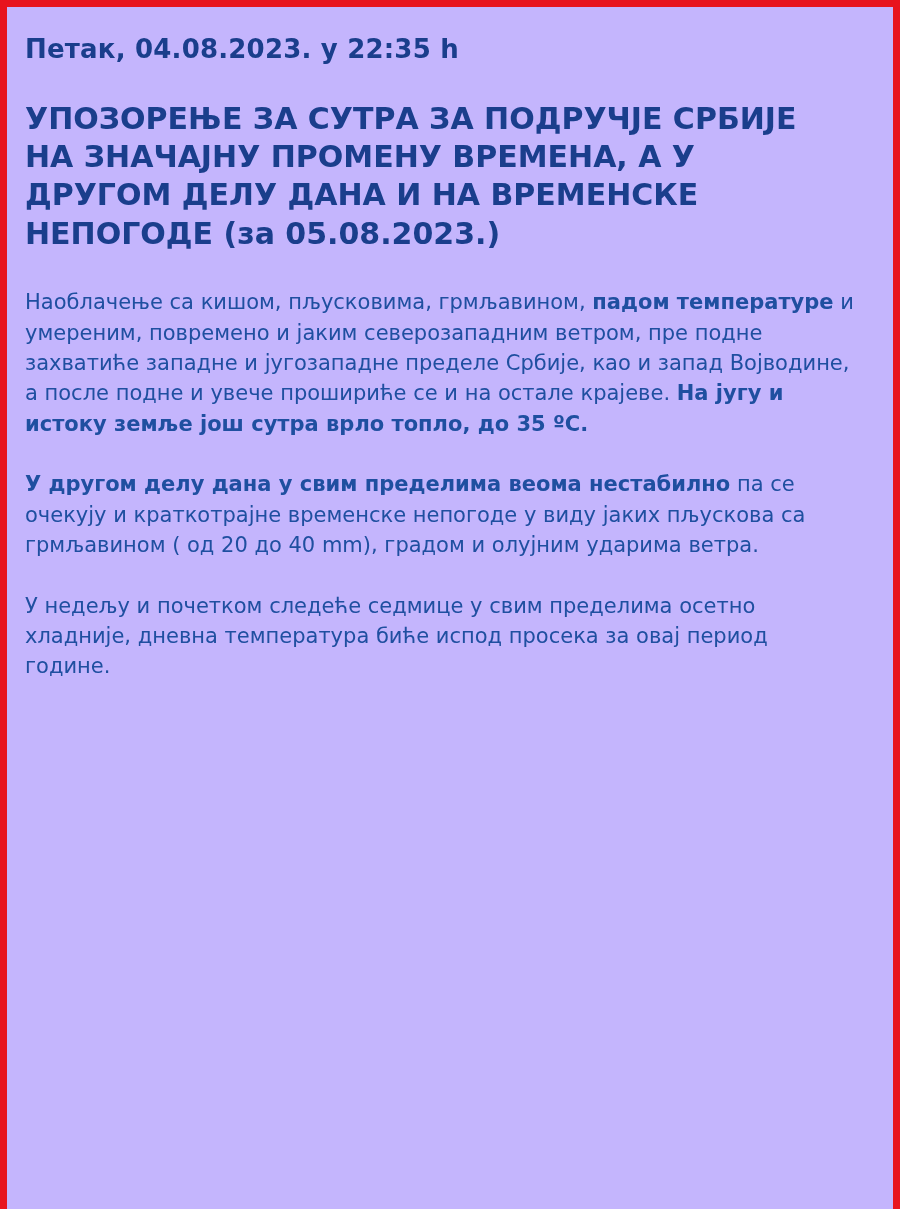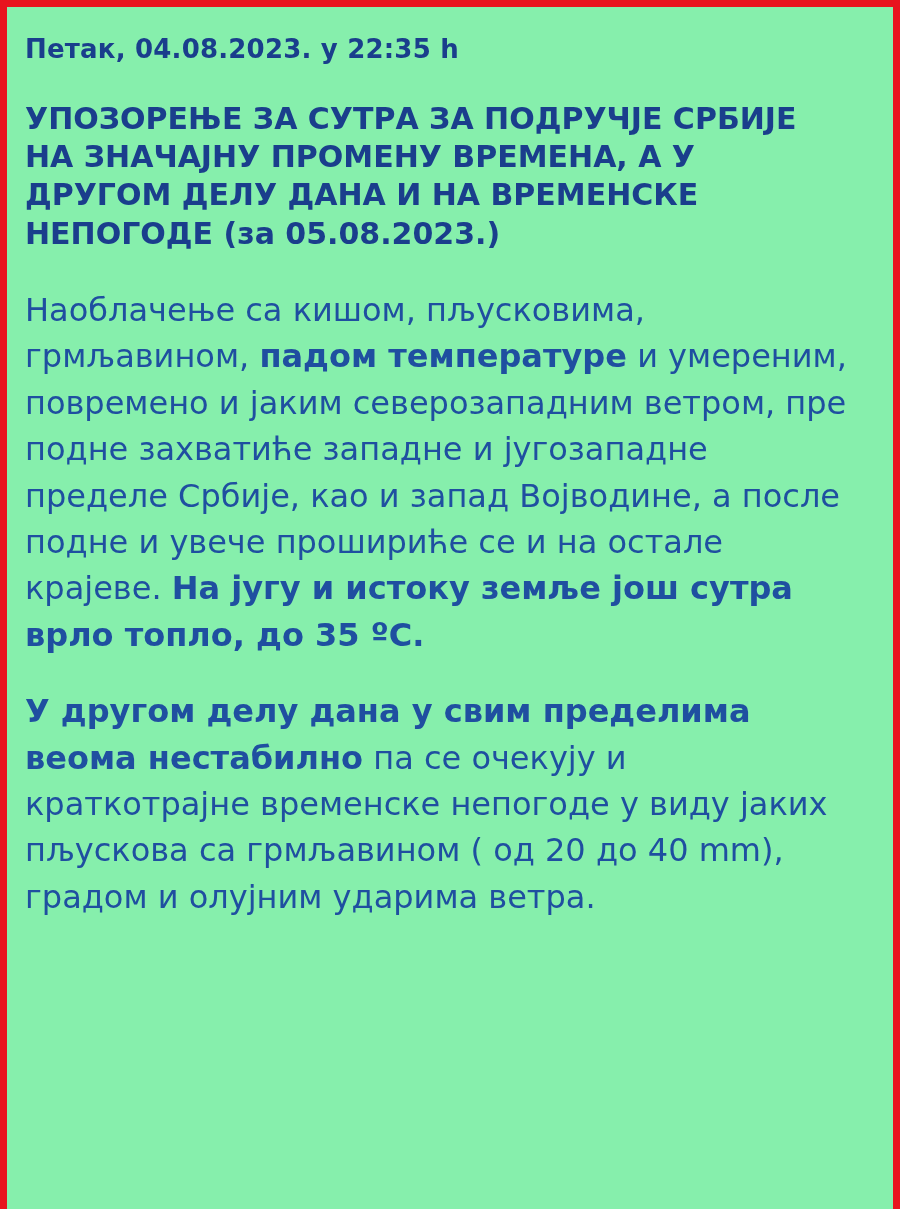--- a/index.html
+++ b/index.html
@@ -9,21 +9,21 @@
   body {
     width: 900px;
     height: 1209px;
     background: #ffffff;
     font-family: "DejaVu Sans", sans-serif;
   }
   .page {
     box-sizing: border-box;
     width: 900px;
     height: 1209px;
-    background: #86efac;
+    background: #c4b5fd;
     border-left: 7px solid #e8141e;
     border-right: 7px solid #e8141e;
     border-top: 7px solid #e8141e;
     padding: 26px 34px 0 18px;
     overflow: hidden;
   }
   .timestamp {
     color: #1a3e8c;
     font-weight: bold;
     font-size: 26px;
@@ -33,21 +33,21 @@
   }
   .headline {
     color: #1a3e8c;
     font-weight: bold;
     font-size: 30px;
     line-height: 1.28;
     margin: 0 16px 34px 0;
   }
   .para {
     color: #1f4fa0;
-    font-size: 32px;
+    font-size: 21px;
     line-height: 1.45;
     margin: 0 3px 30px 0;
   }
   .para b {
     font-weight: bold;
   }
   .para.bold {
     font-weight: bold;
   }
 </style>
@@ -58,14 +58,15 @@
 
   <div class="timestamp">Петак, 04.08.2023. у 22:35 h</div>
 
   <div class="headline">УПОЗОРЕЊЕ ЗА СУТРА ЗА ПОДРУЧЈЕ СРБИЈЕ НА ЗНАЧАЈНУ ПРОМЕНУ ВРЕМЕНА, А У ДРУГОМ ДЕЛУ ДАНА И НА ВРЕМЕНСКЕ НЕПОГОДЕ (за 05.08.2023.)</div>
 
   <p class="para"><span>Наоблачење са кишом, пљусковима, грмљавином, </span><b>падом температуре</b><span> и умереним, повремено и јаким северозападним ветром, пре подне захватиће западне и југозападне пределе Србије, као и запад Војводине, а после подне и увече прошириће се и на остале крајеве. </span><b>На југу и истоку земље још сутра врло топло, до 35 ºC.</b></p>
 
   <p class="para"><b>У другом делу дана у свим пределима веома нестабилно</b><span> па се очекују и краткотрајне временске непогоде у виду јаких пљускова са грмљавином ( од 20 до 40 mm), градом и олујним ударима ветра.</span></p>
 
 
+  <p class="para">У недељу и почетком следеће седмице у свим пределима осетно хладније, дневна температура биће испод просека за овај период године.</p>
 
 </div>
 
 </body></html>

